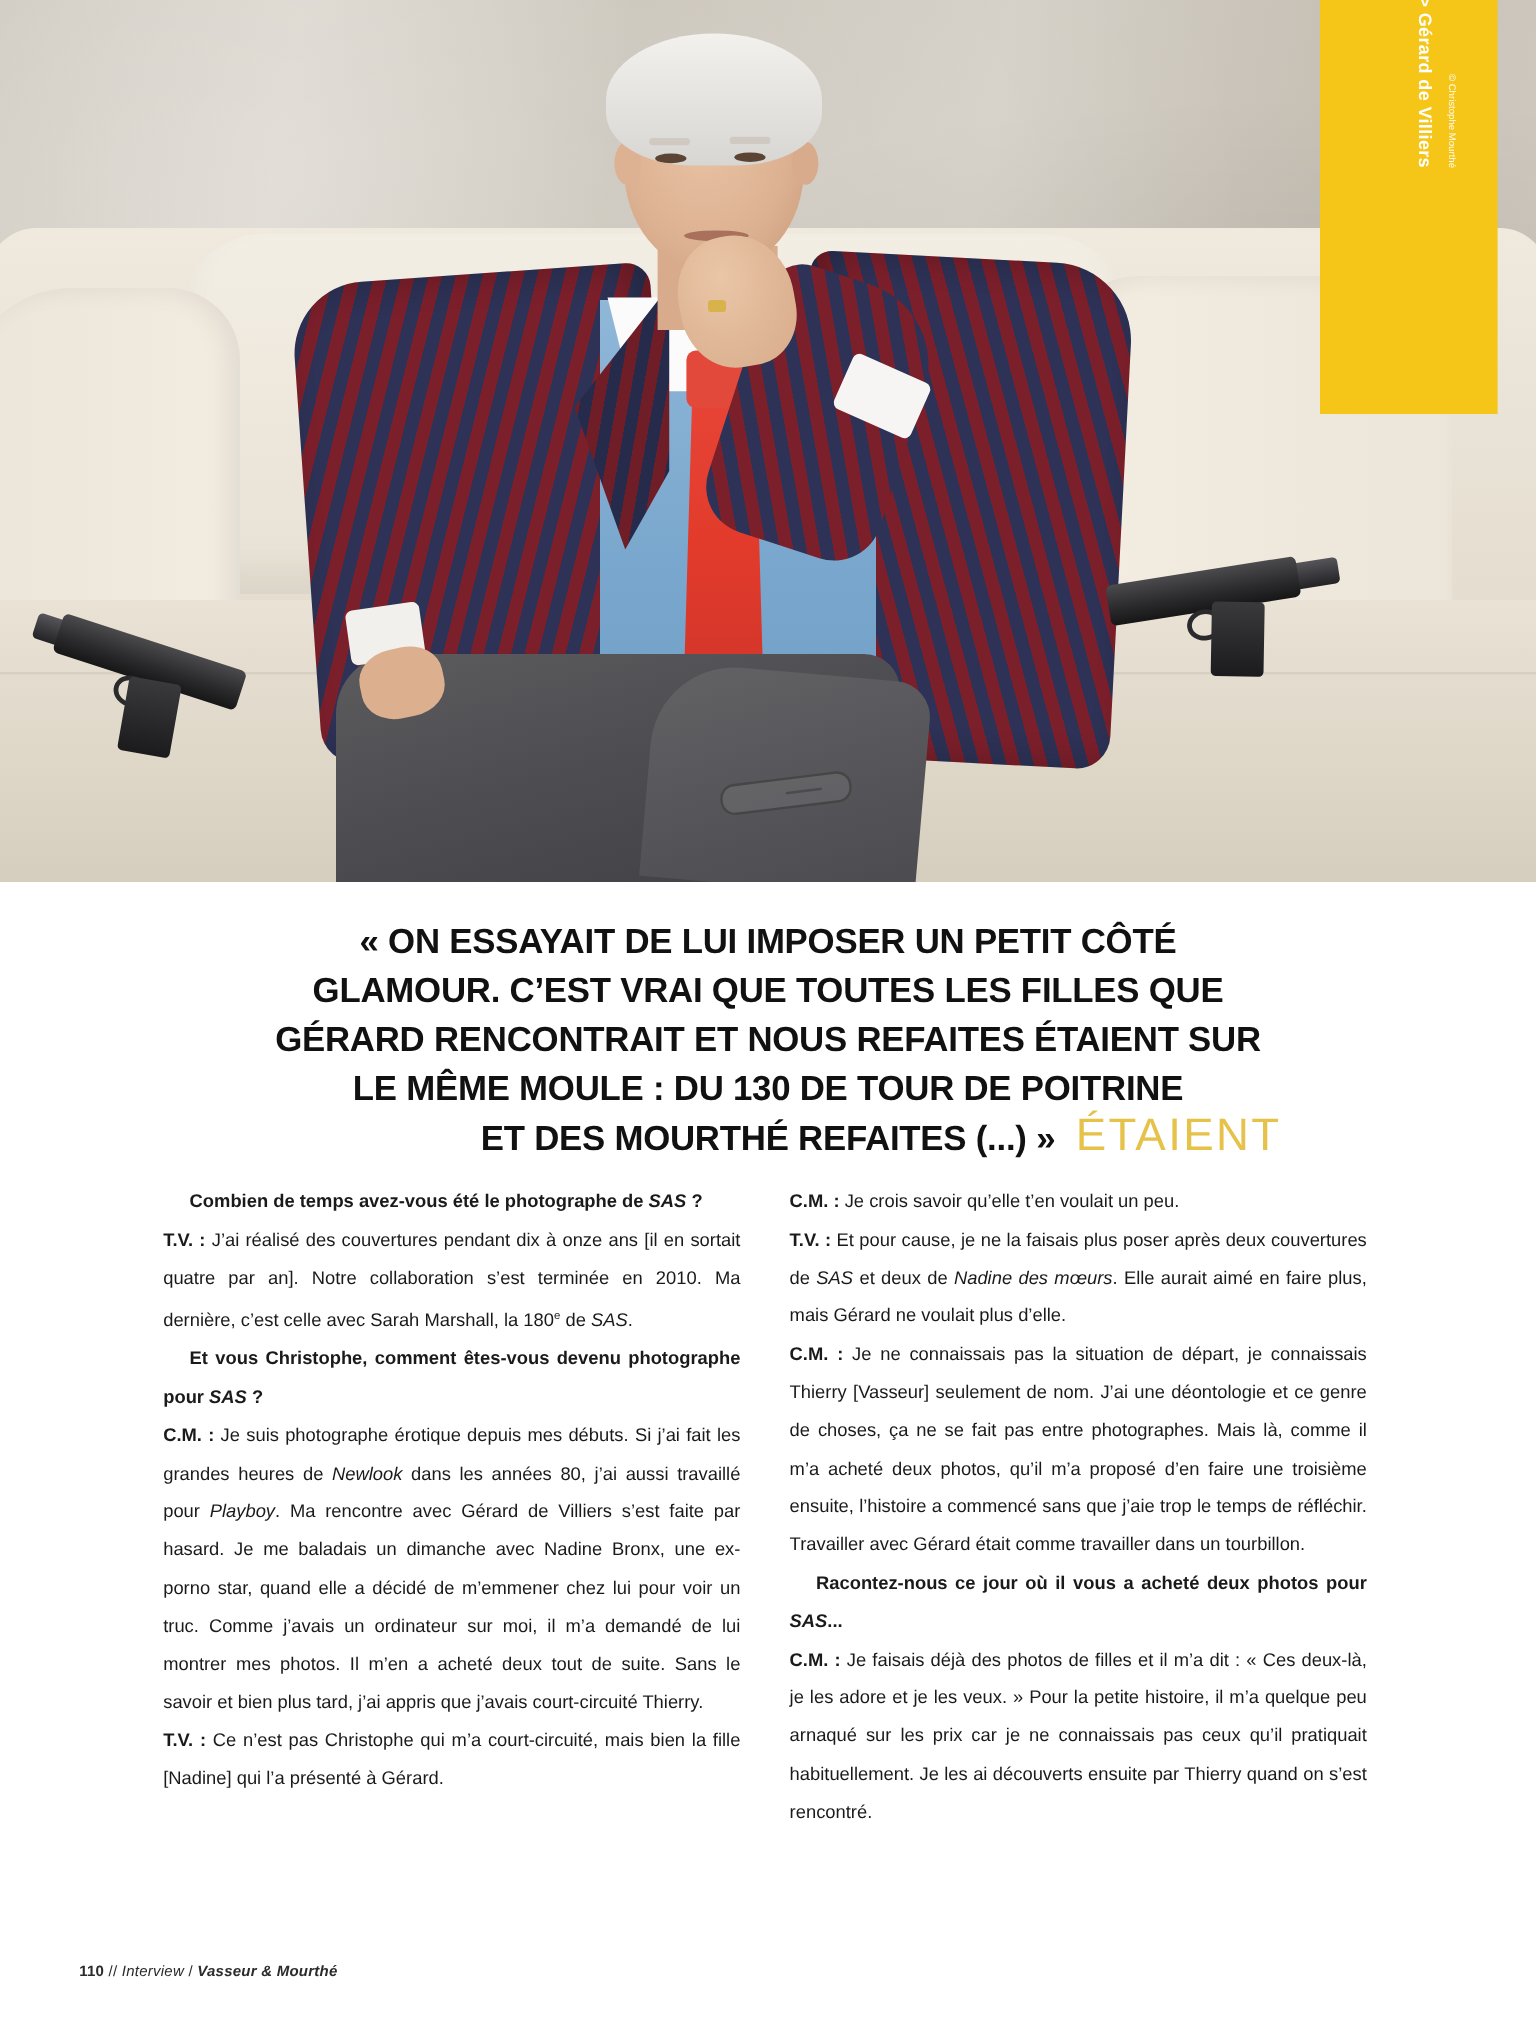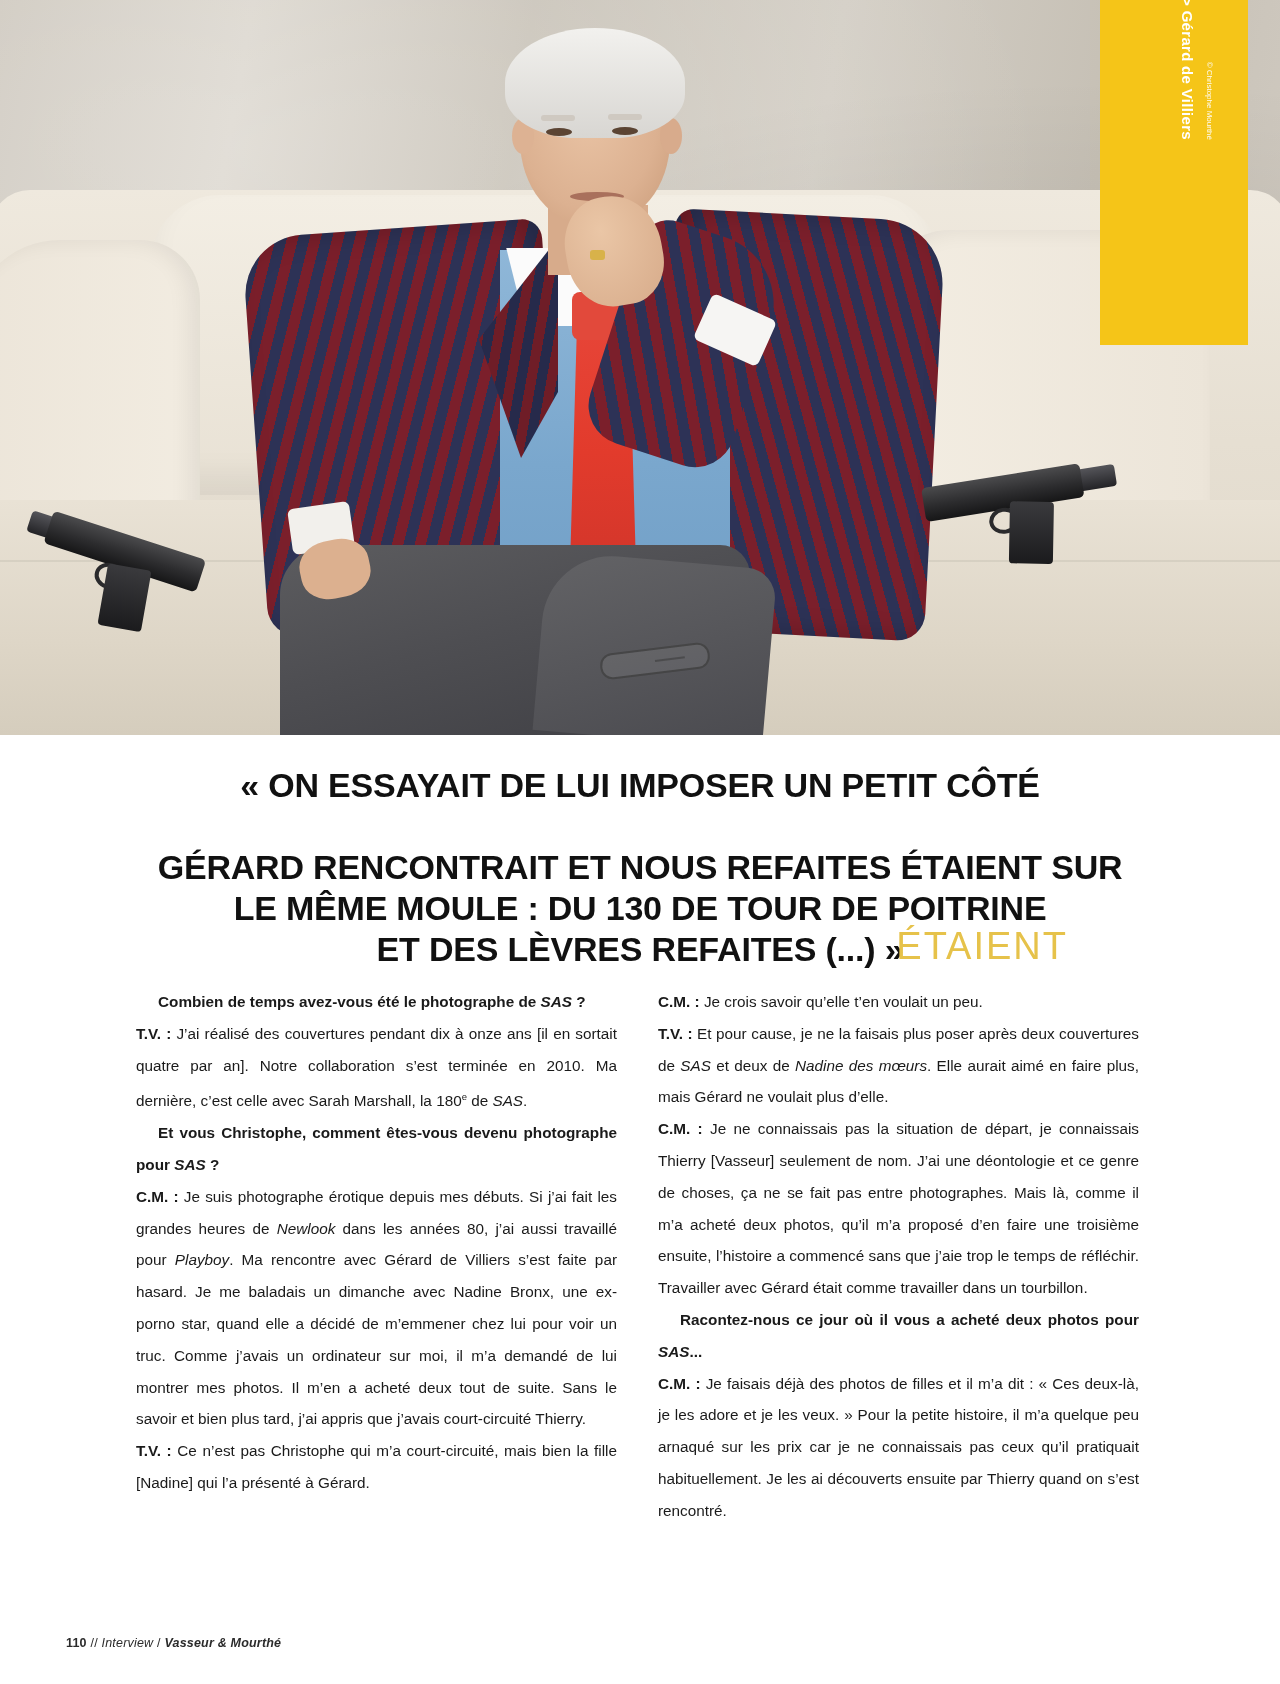--- a/index.html
+++ b/index.html
@@ -225,21 +225,21 @@
     opacity:.95;
   }
 
   
   .pullquote {
     position:absolute;
     left:130px; top:765px; width:1020px;
     text-align:center;
     font-family:"Liberation Sans", sans-serif;
     font-weight:bold;
-    font-size:34px;
+    font-size:29px;
     line-height:41px;
     letter-spacing:-0.2px;
     color:#111111;
   }
   .pullquote .guill { color:#111; font-weight:bold; }
   .signature {
     position:absolute;
     left:0; right:0; top:925px;
     text-align:right;
     padding-right:212px;
@@ -345,24 +345,24 @@
 
   <div class="credit-tab">
     <span class="credit-text">&gt; Gérard de Villiers</span>
     <span class="credit-sub">© Christophe Mourthé</span>
   </div>
 </div>
 
 <div class="pullquote">
   <span class="guill">«</span>
   <span>ON ESSAYAIT DE LUI IMPOSER UN PETIT CÔTÉ</span><br>
-  <br>
+  <span>GLAMOUR. C’EST VRAI QUE TOUTES LES FILLES QUE</span><br>
   <span>GÉRARD RENCONTRAIT ET NOUS REFAITES ÉTAIENT SUR</span><br>
   <span>LE MÊME MOULE : DU 130 DE TOUR DE POITRINE</span><br>
-  <span>ET DES LÈVRES REFAITES  (...)</span>
+  <span>ET DES MOURTHÉ REFAITES  (...)</span>
   <span class="guill">»</span>
 </div>
 <div class="signature">ÉTAIENT</div>
 
 <div class="cols">
 
   <div class="col">
     <p class="q">
       <span>Combien de temps avez-vous été le photographe de <span class="it">SAS</span> ?</span>
     </p>

